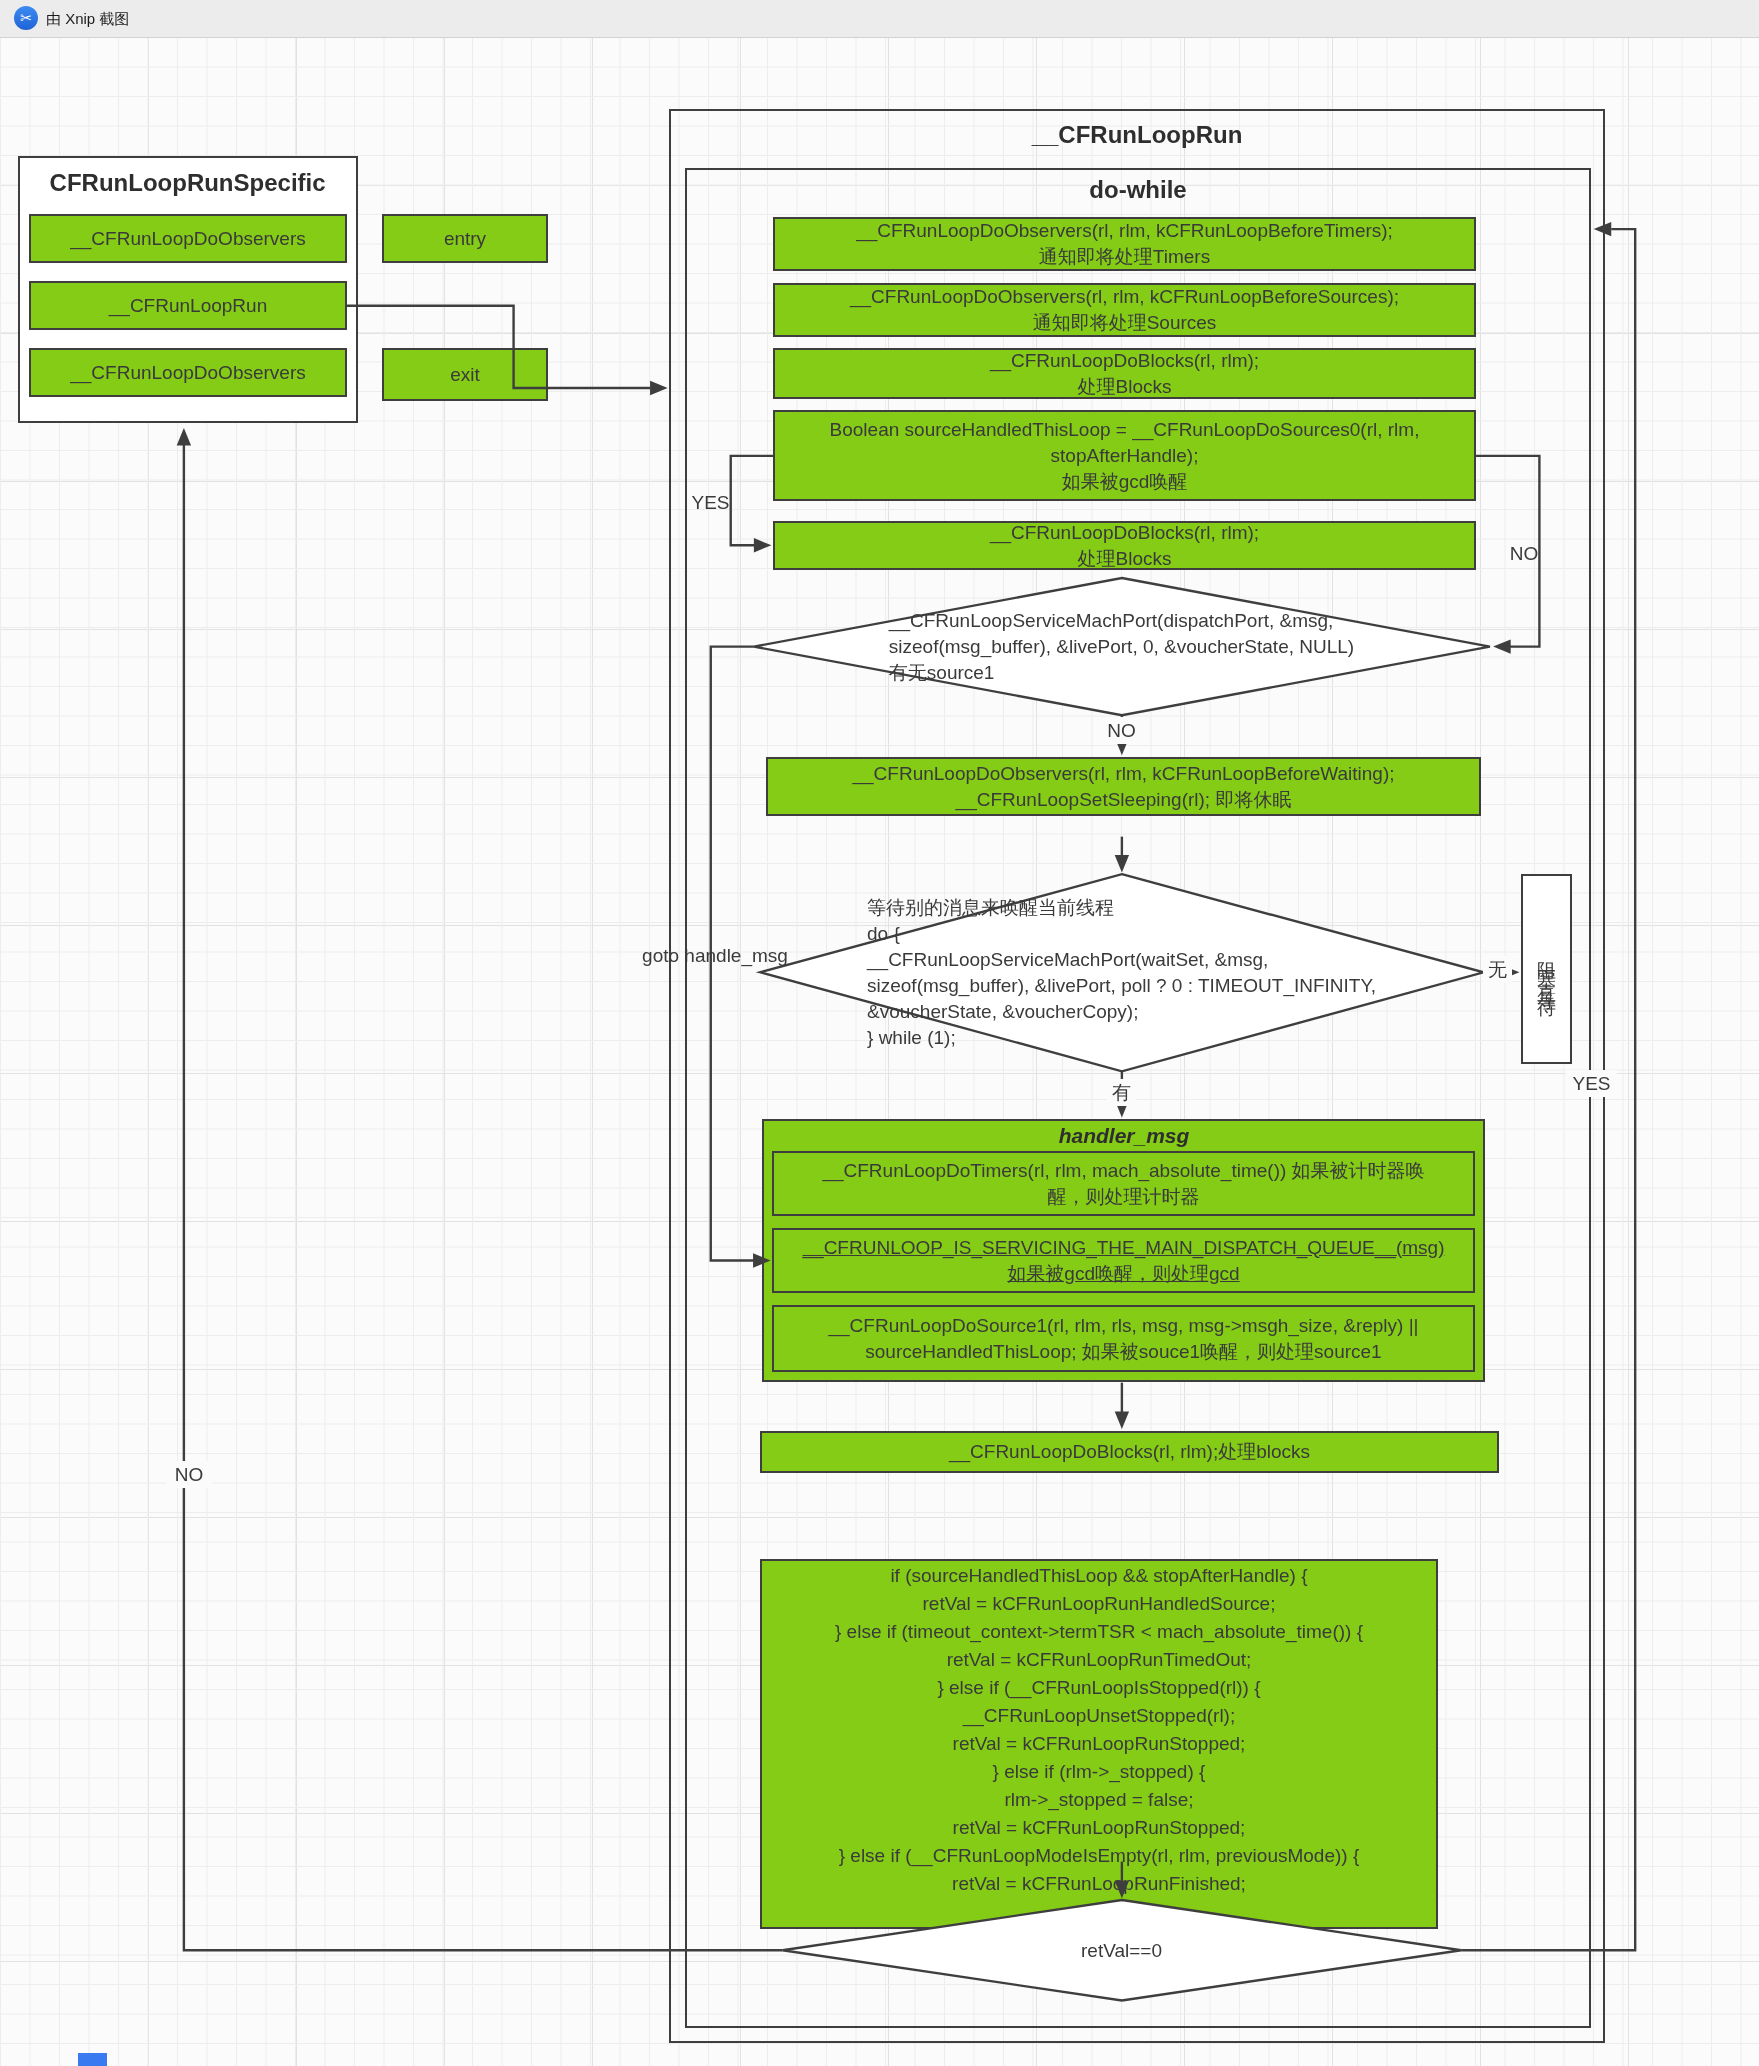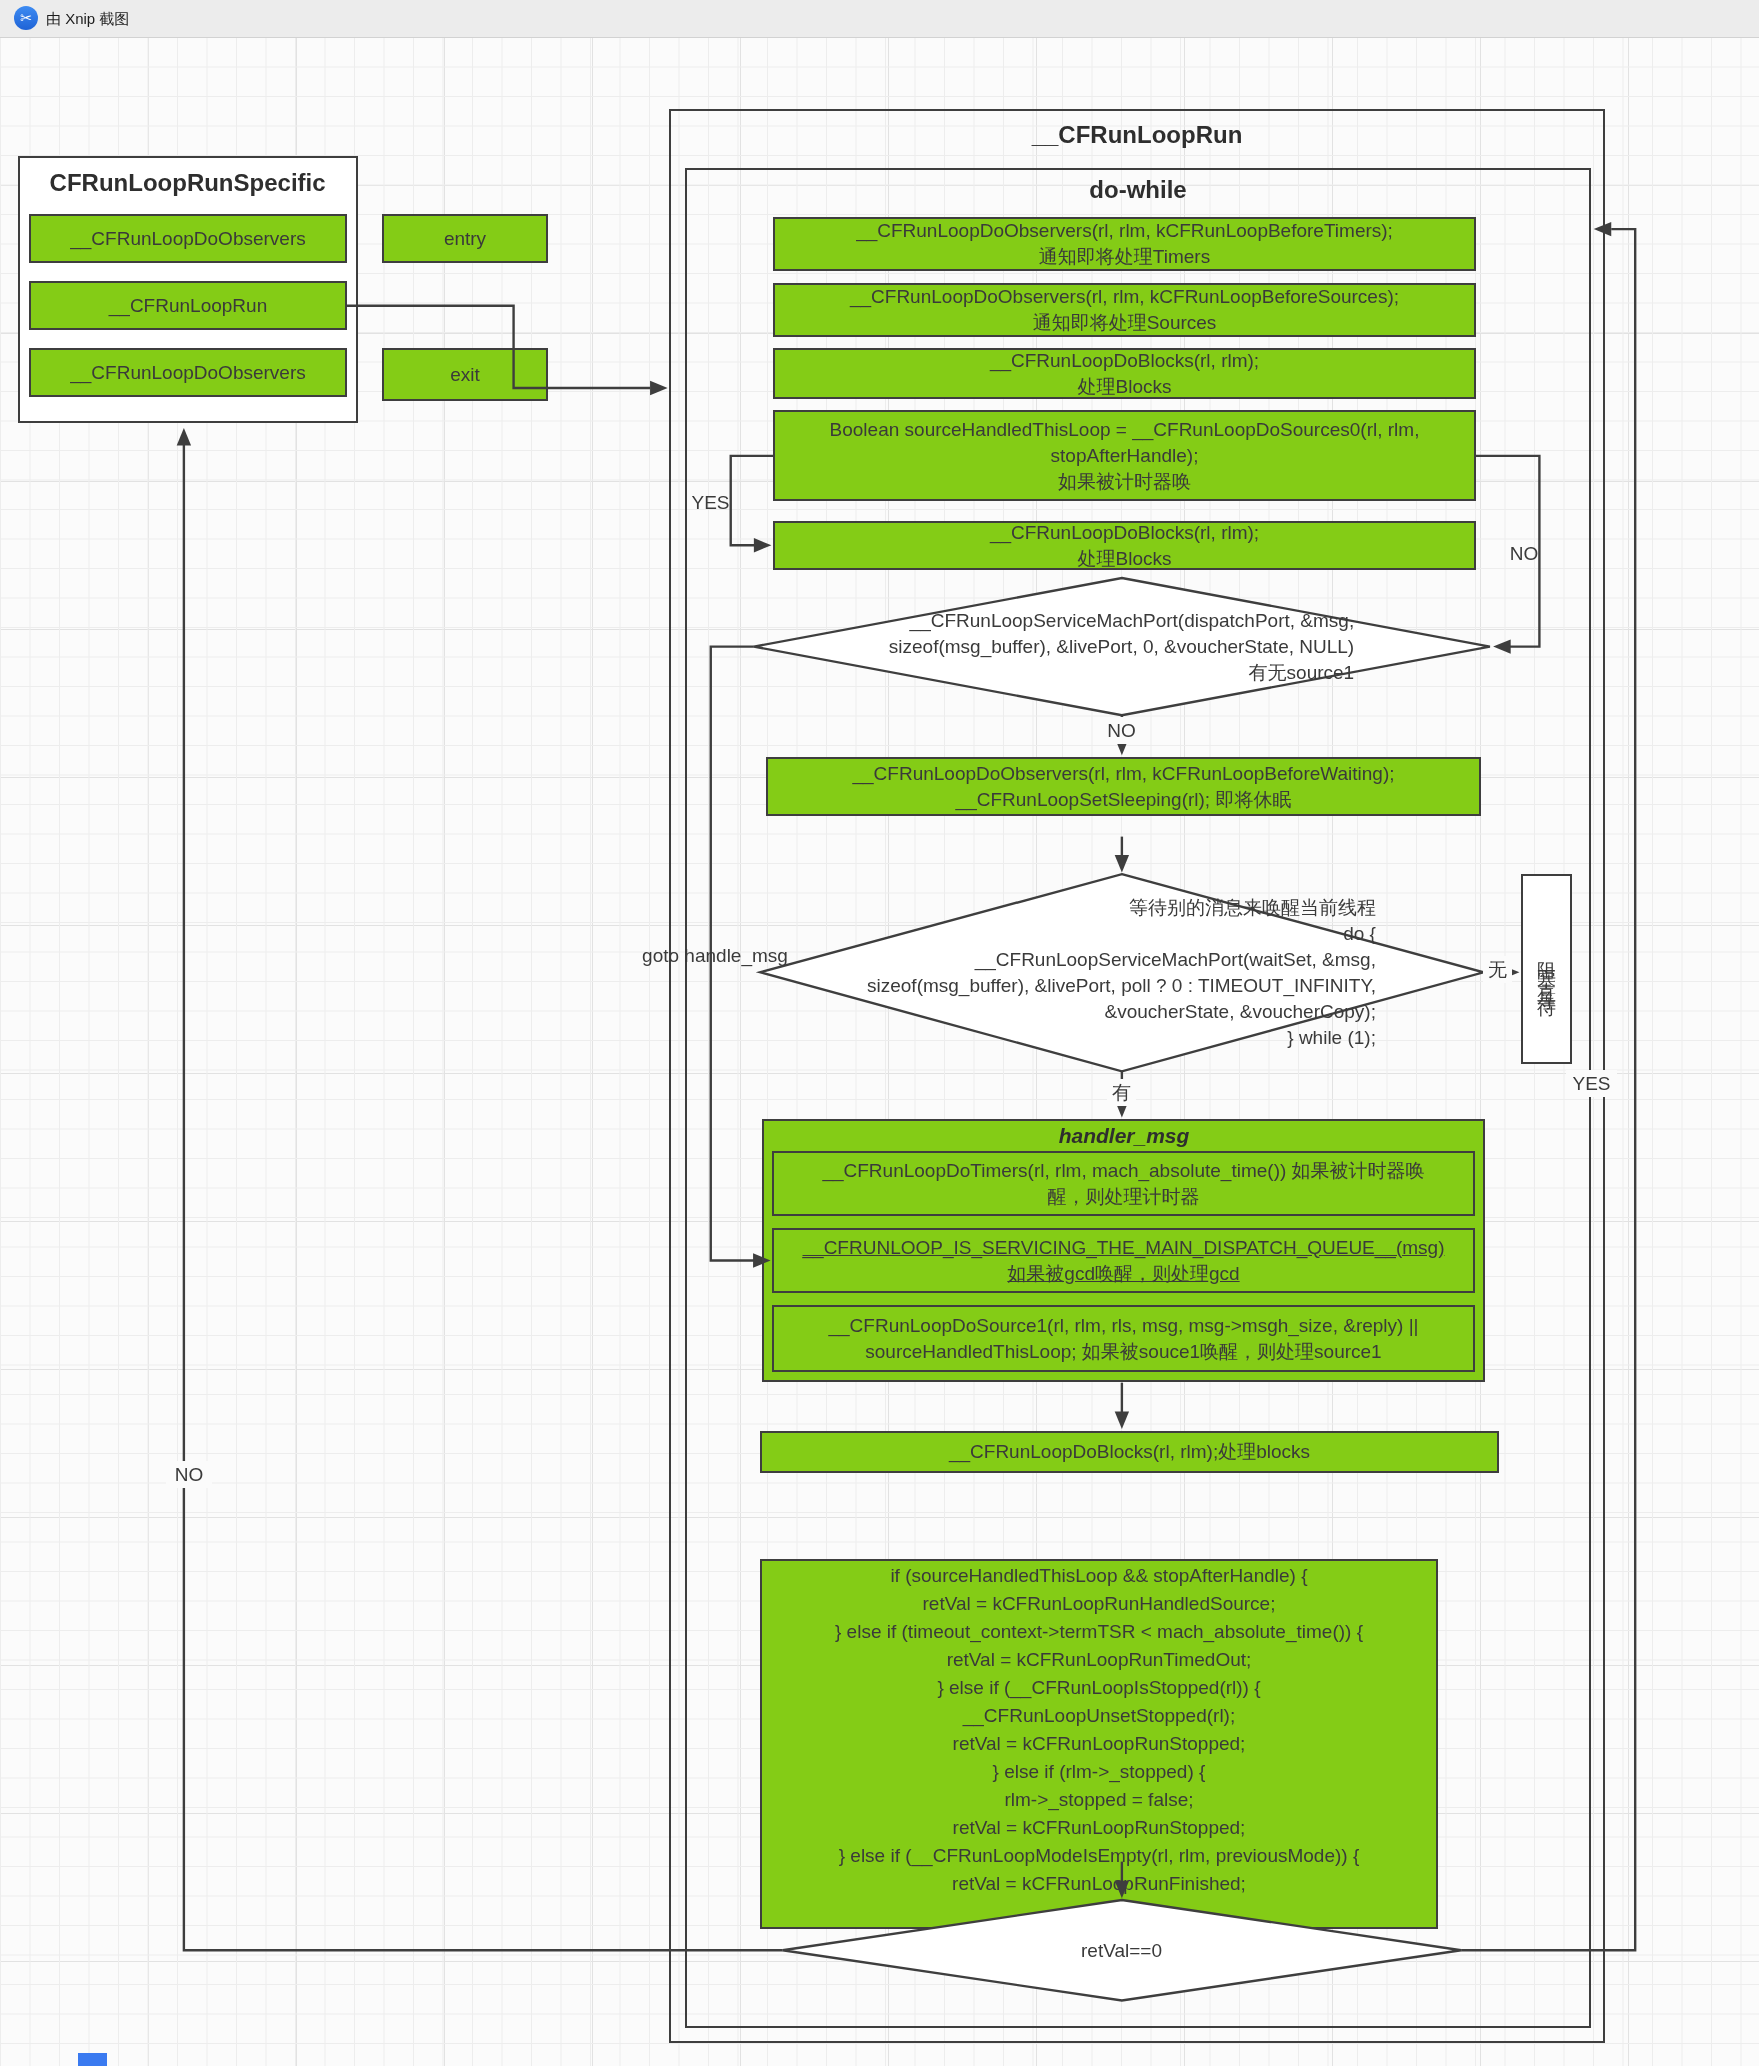--- a/index.html
+++ b/index.html
@@ -35,21 +35,21 @@
     display:flex;align-items:center;justify-content:center;text-align:center;
     color:#3a3a3a;font-size:19px;line-height:26px;white-space:pre-line;z-index:2;
   }
   .frame{
     position:absolute;background:transparent;border:2.4px solid #3e3e3e;box-sizing:border-box;z-index:1;
   }
   .ftitle{
     position:absolute;text-align:center;color:#2e2e2e;font-weight:600;z-index:2;white-space:pre-line;
   }
   .dtext{
-    position:absolute;display:flex;align-items:center;justify-content:center;text-align:right;
+    position:absolute;display:flex;align-items:center;justify-content:center;text-align:left;
     color:#3a3a3a;font-size:19px;line-height:26px;white-space:pre-line;z-index:6;
   }
   .lbl{
     position:absolute;color:#3a3a3a;font-size:19px;line-height:27px;text-align:center;z-index:7;
   }
   .lbl.bg{background:#fbfbfb;}
   #overlay{position:absolute;left:0;top:0;z-index:5;pointer-events:none;}
   #overlay polyline{fill:none;stroke:#3e3e3e;stroke-width:3;}
   #overlay polygon.head{fill:#3e3e3e;stroke:none;}
   #overlay polygon.diamond{fill:#ffffff;stroke:#3e3e3e;stroke-width:3;}
@@ -87,21 +87,21 @@
 <div class="ftitle" style="left:685px;top:176px;width:906px;font-size:24px;">do-while</div>
 
 <div class="node" style="left:773px;top:217px;width:703px;height:54px;">__CFRunLoopDoObservers(rl, rlm, kCFRunLoopBeforeTimers);
 通知即将处理Timers</div>
 <div class="node" style="left:773px;top:283px;width:703px;height:54px;">__CFRunLoopDoObservers(rl, rlm, kCFRunLoopBeforeSources);
 通知即将处理Sources</div>
 <div class="node" style="left:773px;top:348px;width:703px;height:51px;">__CFRunLoopDoBlocks(rl, rlm);
 处理Blocks</div>
 <div class="node" style="left:773px;top:410px;width:703px;height:91px;">Boolean sourceHandledThisLoop = __CFRunLoopDoSources0(rl, rlm,
 stopAfterHandle);
-如果被计时器唤</div>
+如果被gcd唤醒</div>
 <div class="node" style="left:773px;top:521px;width:703px;height:49px;">__CFRunLoopDoBlocks(rl, rlm);
 处理Blocks</div>
 <div class="node" style="left:766px;top:757px;width:715px;height:59px;">__CFRunLoopDoObservers(rl, rlm, kCFRunLoopBeforeWaiting);
 __CFRunLoopSetSleeping(rl);   即将休眠</div>
 
 <div class="node" style="left:762px;top:1119px;width:723px;height:263px;align-items:flex-start;z-index:2;"></div>
 <div class="ftitle" style="left:765px;top:1124px;width:718px;font-size:21px;z-index:3;font-style:italic;">handler_msg</div>
 <div class="node" style="left:772px;top:1151px;width:703px;height:65px;z-index:3;">__CFRunLoopDoTimers(rl, rlm, mach_absolute_time()) 如果被计时器唤
 醒，则处理计时器</div>
 <div class="node" style="left:772px;top:1228px;width:703px;height:65px;z-index:3;text-decoration:underline;">__CFRUNLOOP_IS_SERVICING_THE_MAIN_DISPATCH_QUEUE__(msg)

